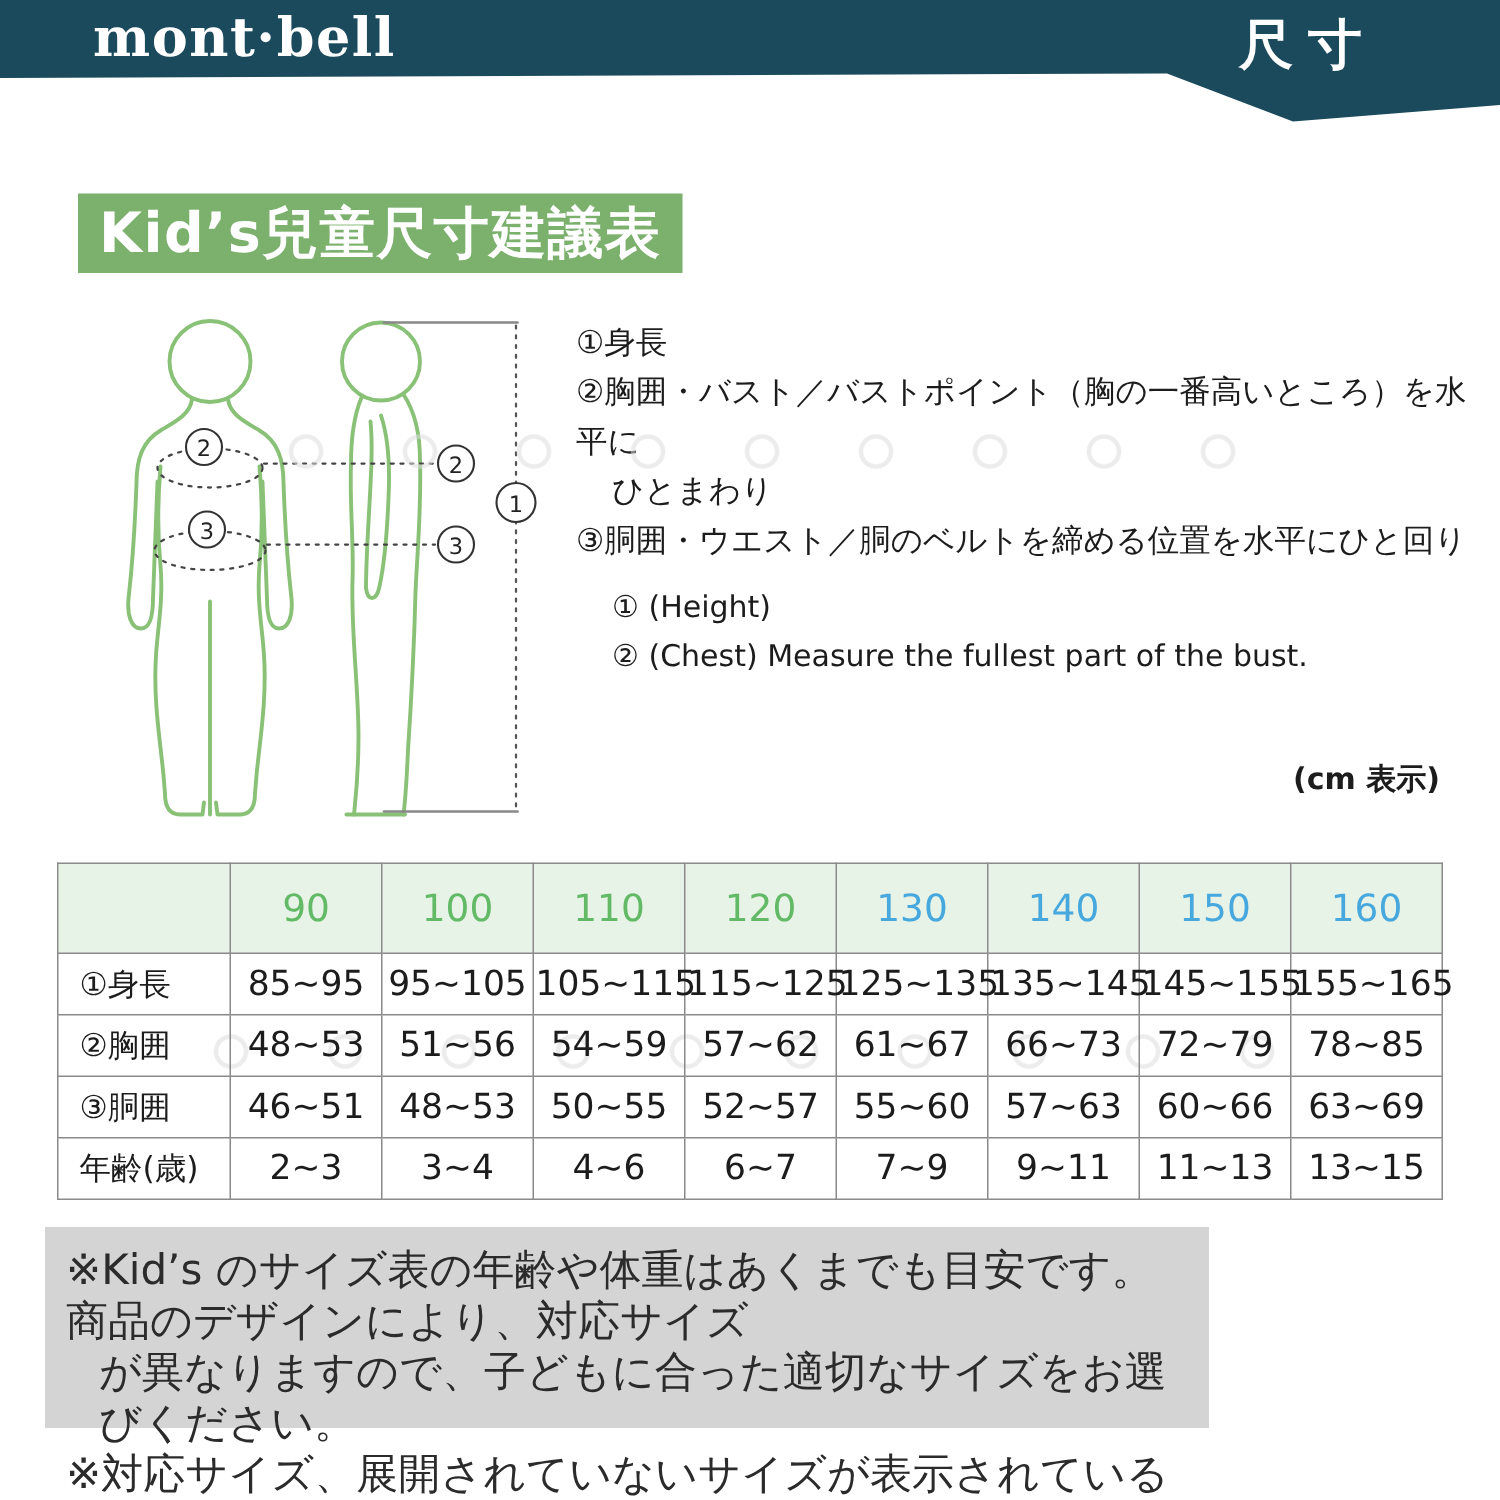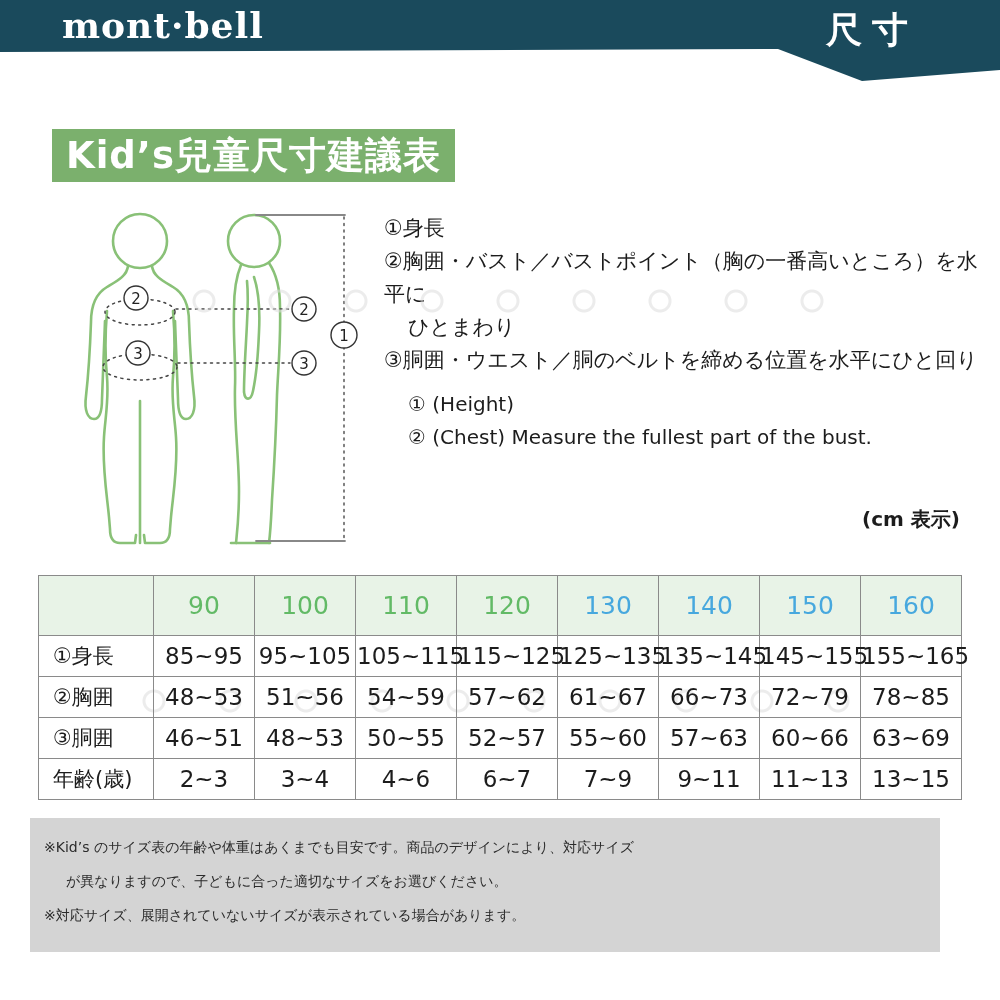--- a/index.html
+++ b/index.html
@@ -46,23 +46,23 @@
   table.size th,table.size td{border:1px solid var(--border-gray);background:transparent;}
   table.size thead th{height:57px;background:var(--header-bg);font-size:25px;font-weight:normal;}
   table.size thead th.corner{background:var(--header-bg);}
   .col-green{color:var(--size-green);}
   .col-blue{color:var(--size-blue);}
   table.size tbody tr{height:41px;}
   table.size tbody th{font-size:21px;font-weight:500;text-align:left;padding-left:14px;}
   table.size tbody td{font-size:23px;text-align:center;}
 
   
-  .footnote-box{position:absolute;left:30px;top:818px;width:910px;height:134px;
+  .footnote-box{position:absolute;left:30px;top:818px;width:776px;height:134px;
          background:var(--note-bg);box-sizing:border-box;padding:12px 14px;
-         font-size:14px;line-height:34px;color:#2b2b2b;}
+         font-size:28px;line-height:34px;color:#2b2b2b;}
   .fn-indent{padding-left:22px;}
 
   
   .watermark{position:absolute;height:30px;z-index:1;opacity:.55;
          background-image:radial-gradient(circle at 14px 15px,rgba(0,0,0,0) 8px,#dcdcdc 9px,#dcdcdc 11px,rgba(0,0,0,0) 12px);
          background-size:76px 30px;background-repeat:repeat-x;}
   .wm1{left:190px;top:286px;width:680px;}
   .wm2{left:140px;top:686px;width:760px;}
 
   svg text.marker-num{font-size:15px;font-weight:500;fill:#222;text-anchor:middle;dominant-baseline:central;}

